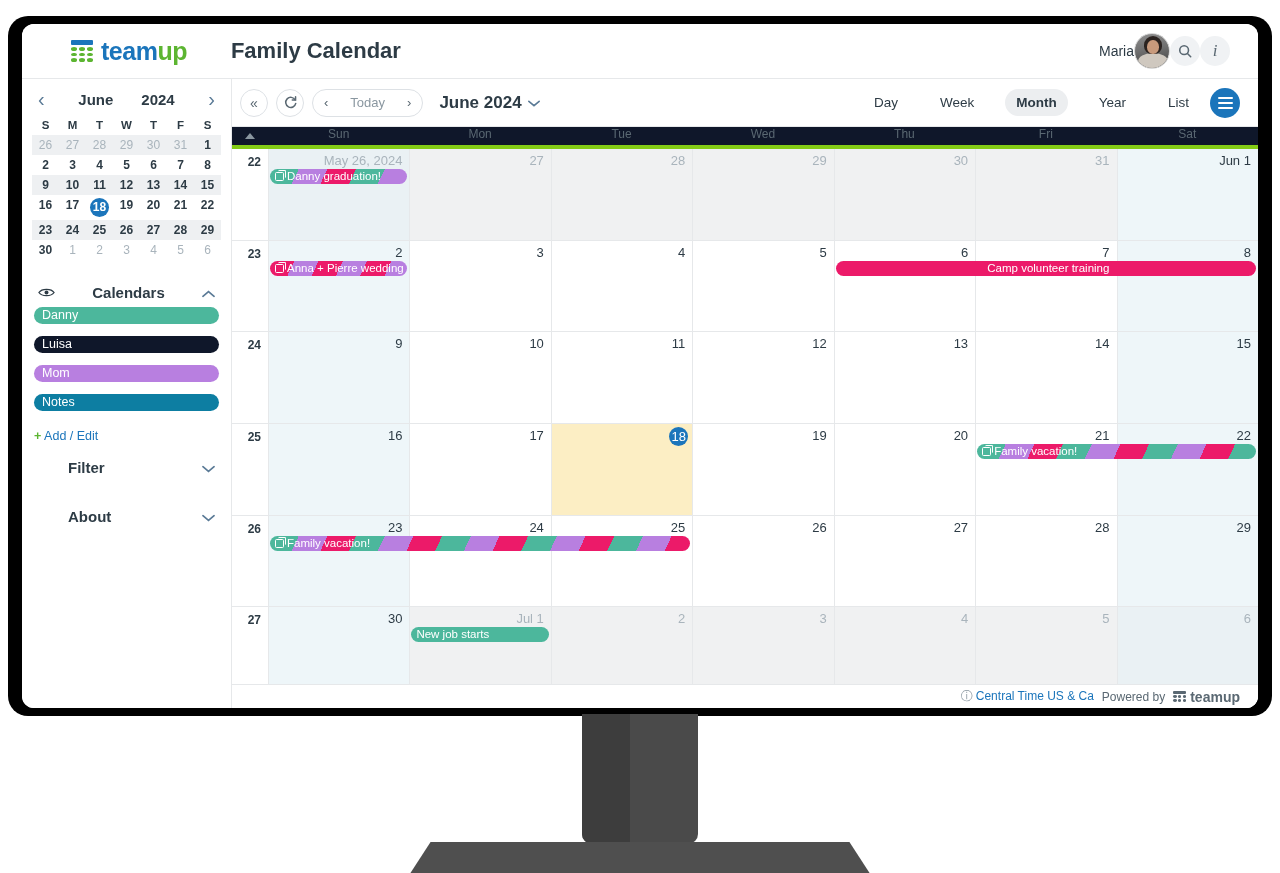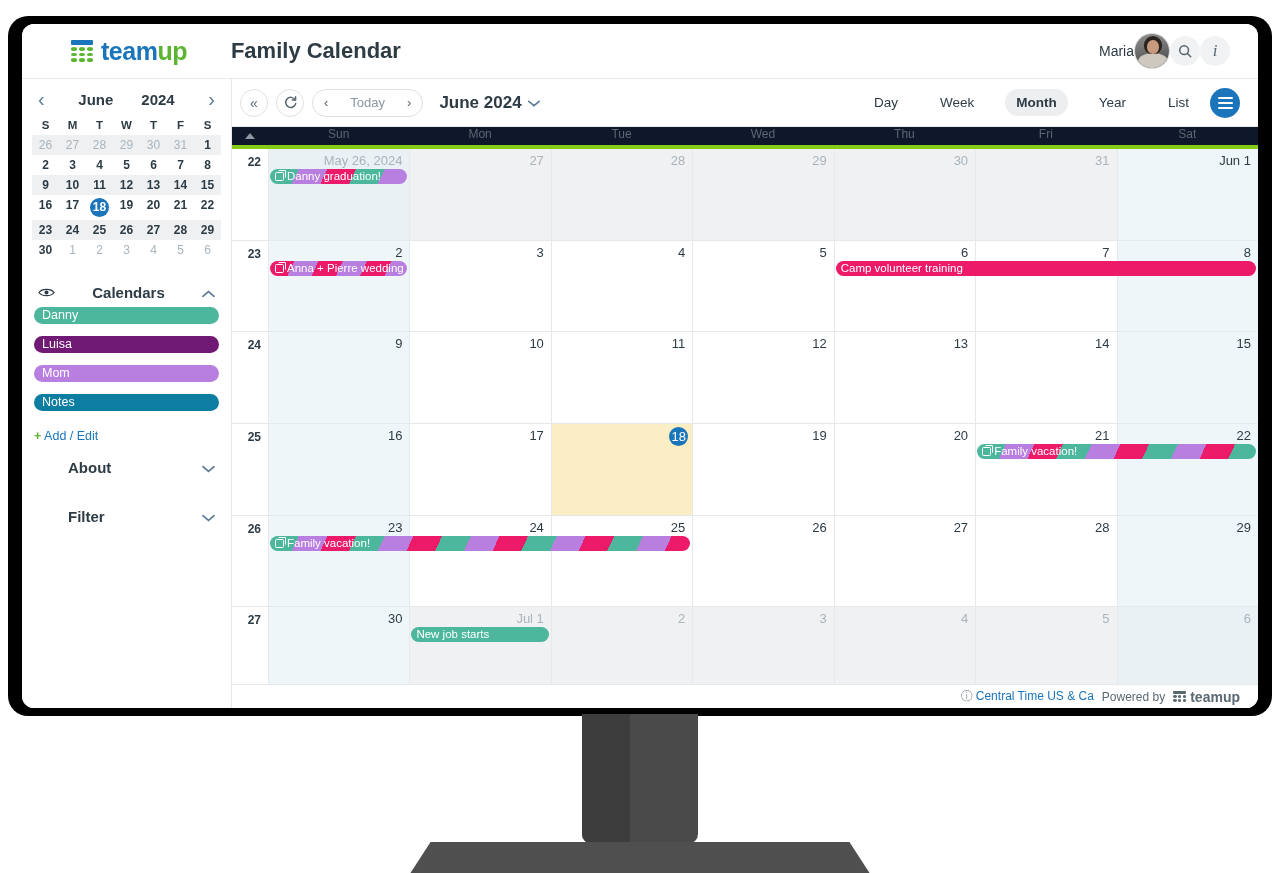--- a/index.html
+++ b/index.html
@@ -384,41 +384,41 @@
           <span class="ttl">Calendars</span>
           <span class="chev">
             <svg width="13" height="8" viewBox="0 0 14 8" fill="none" stroke="#5a7a96" stroke-width="1.8" stroke-linecap="round">
                 <path d="M1 6.5 L7 1.5 L13 6.5"></path>
               </svg>
           </span>
         </div>
 
         <div class="cal-list" id="cal-list">
             <div class="cal-item" style="background: rgb(76, 183, 156);">Danny</div>
-            <div class="cal-item" style="background: #701a75;">Luisa</div>
+            <div class="cal-item" style="background: #0f172a;">Luisa</div>
             <div class="cal-item" style="background: rgb(184, 127, 224);">Mom</div>
             <div class="cal-item" style="background: rgb(13, 126, 162);">Notes</div>
           </div>
 
         <div class="add-edit">
           <span class="plus">+</span>
           <span>Add / Edit</span>
         </div>
 
         <div class="collapse-row">
-          <span class="ttl">About</span>
+          <span class="ttl">Filter</span>
           <span class="chev">
             <svg width="13" height="8" viewBox="0 0 14 8" fill="none" stroke="#5a7a96" stroke-width="1.8" stroke-linecap="round">
                 <path d="M1 1.5 L7 6.5 L13 1.5"></path>
               </svg>
           </span>
         </div>
 
         <div class="collapse-row">
-          <span class="ttl">Filter</span>
+          <span class="ttl">About</span>
           <span class="chev">
             <svg width="13" height="8" viewBox="0 0 14 8" fill="none" stroke="#5a7a96" stroke-width="1.8" stroke-linecap="round">
                 <path d="M1 1.5 L7 6.5 L13 1.5"></path>
               </svg>
           </span>
         </div>
       </div>
 
       <div class="main">
 
@@ -514,21 +514,21 @@
               <div class="day-cell">
                 <div class="dnum">6</div>
               </div>
               <div class="day-cell">
                 <div class="dnum">7</div>
               </div>
               <div class="day-cell weekend">
                 <div class="dnum">8</div>
               </div>
               <div class="event" style="background: repeating-linear-gradient(115deg, rgb(236, 26, 105) 0px, rgb(236, 26, 105) 22px, rgb(184, 127, 224) 22px, rgb(184, 127, 224) 44px); left: calc(0% + 38px); width: calc(14.2857% - 9.14286px); top: 20px;"><span class="copy-ic"></span><span class="lbl">Anna + Pierre wedding</span></div>
-              <div class="event" style="background: rgb(236, 26, 105); left: calc(57.1429% + 17.4286px); width: calc(42.8571% - 19.4286px); top: 20px;"><span class="lbl">Camp volunteer training</span></div>
+              <div class="event" style="background: rgb(236, 26, 105); left: calc(57.1429% + 17.4286px); width: calc(42.8571% - 19.4286px); top: 20px; text-align: center;"><span class="lbl">Camp volunteer training</span></div>
             </div>
             <div class="week-row">
               <div class="wk-num">24</div>
               <div class="day-cell weekend">
                 <div class="dnum">9</div>
               </div>
               <div class="day-cell">
                 <div class="dnum">10</div>
               </div>
               <div class="day-cell">

